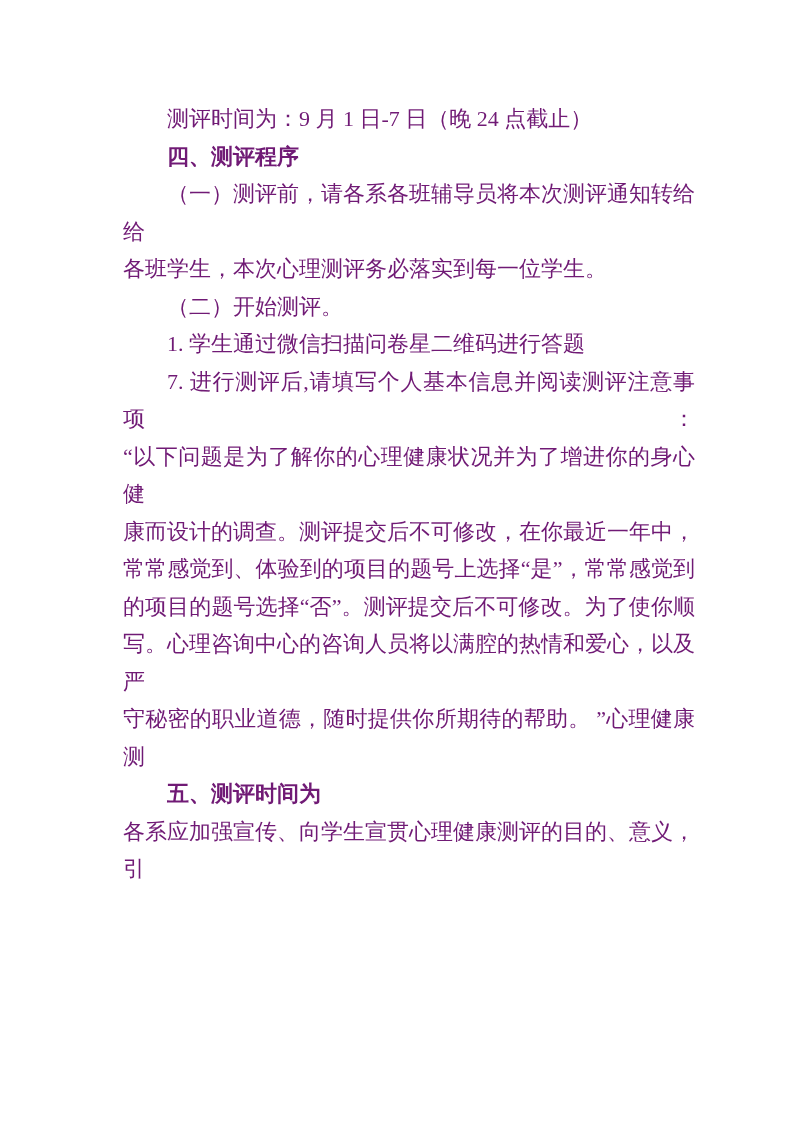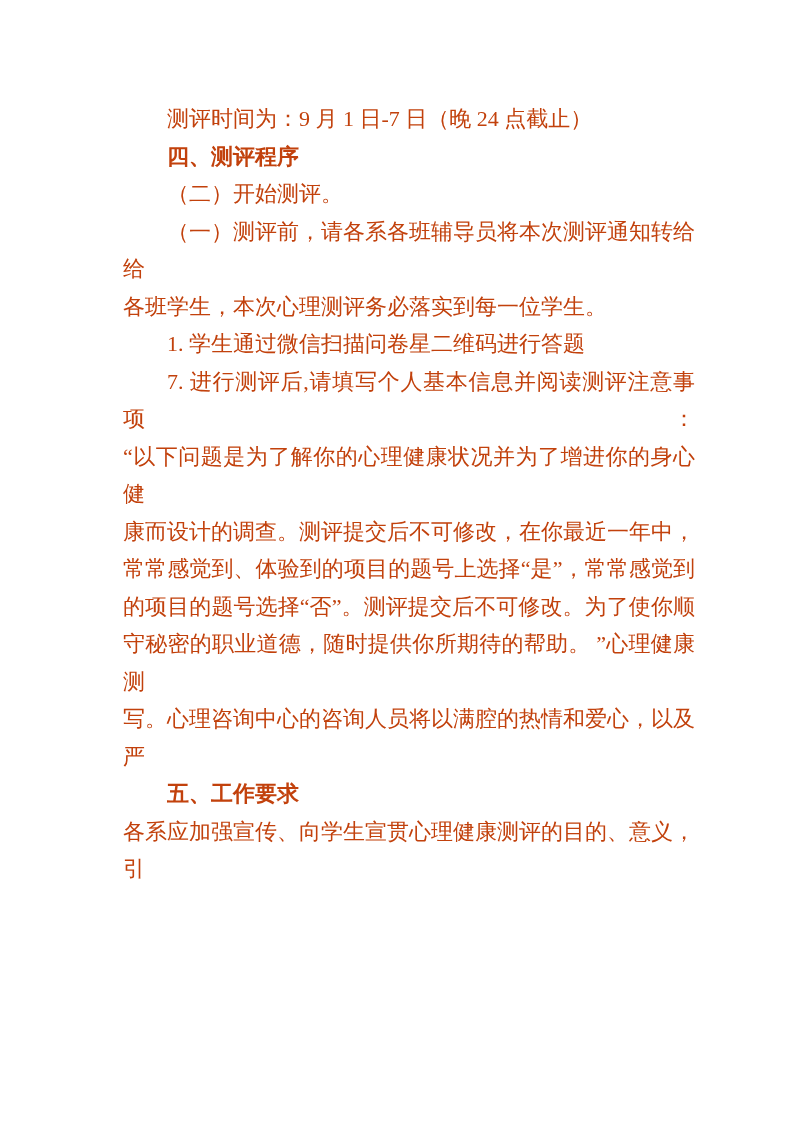--- a/index.html
+++ b/index.html
@@ -24,48 +24,48 @@
   }
   .para { margin: 0; padding: 0; }
   .line { white-space: normal; }
   .line.first { text-indent: 2em; }
   .line.just { text-align: justify; text-align-last: justify; }
   .para.heading .line { font-weight: 700; }
 </style>
 </head>
 <body>
 
-<div class="page" style="background: rgb(255, 255, 255); color: #c2410c;">
+<div class="page" style="background: rgb(255, 255, 255); color: #701a75;">
   <div class="textblock">
 
   <div class="para body">
         <div class="line first">测评时间为：9 月 1 日-7 日（晚 24 点截止）</div>
       </div>
       <div class="para heading">
         <div class="line first">四、测评程序</div>
       </div>
       <div class="para body">
-        <div class="line first">（二）开始测评。</div>
+        <div class="line first just">（一）测评前，请各系各班辅导员将本次测评通知转给给</div>
+        <div class="line">各班学生，本次心理测评务必落实到每一位学生。</div>
       </div>
       <div class="para body">
-        <div class="line first just">（一）测评前，请各系各班辅导员将本次测评通知转给给</div>
-        <div class="line">各班学生，本次心理测评务必落实到每一位学生。</div>
+        <div class="line first">（二）开始测评。</div>
       </div>
       <div class="para body">
         <div class="line first">1. 学生通过微信扫描问卷星二维码进行答题</div>
       </div>
       <div class="para body">
         <div class="line first just">7. 进行测评后,请填写个人基本信息并阅读测评注意事项：</div>
         <div class="line just">“以下问题是为了解你的心理健康状况并为了增进你的身心健</div>
         <div class="line just">康而设计的调查。测评提交后不可修改，在你最近一年中，</div>
         <div class="line just">常常感觉到、体验到的项目的题号上选择“是”，常常感觉到</div>
         <div class="line just">的项目的题号选择“否”。测评提交后不可修改。为了使你顺</div>
+        <div class="line just">写。心理咨询中心的咨询人员将以满腔的热情和爱心，以及严</div>
         <div class="line just">守秘密的职业道德，随时提供你所期待的帮助。 ”心理健康测</div>
-        <div class="line just">写。心理咨询中心的咨询人员将以满腔的热情和爱心，以及严</div>
       </div>
       <div class="para heading">
-        <div class="line first">五、工作要求</div>
+        <div class="line first">五、测评时间为</div>
       </div>
       <div class="para body">
         <div class="line just">各系应加强宣传、向学生宣贯心理健康测评的目的、意义，引</div>
       </div>
     </div>
 </div>
 
 </body></html>

